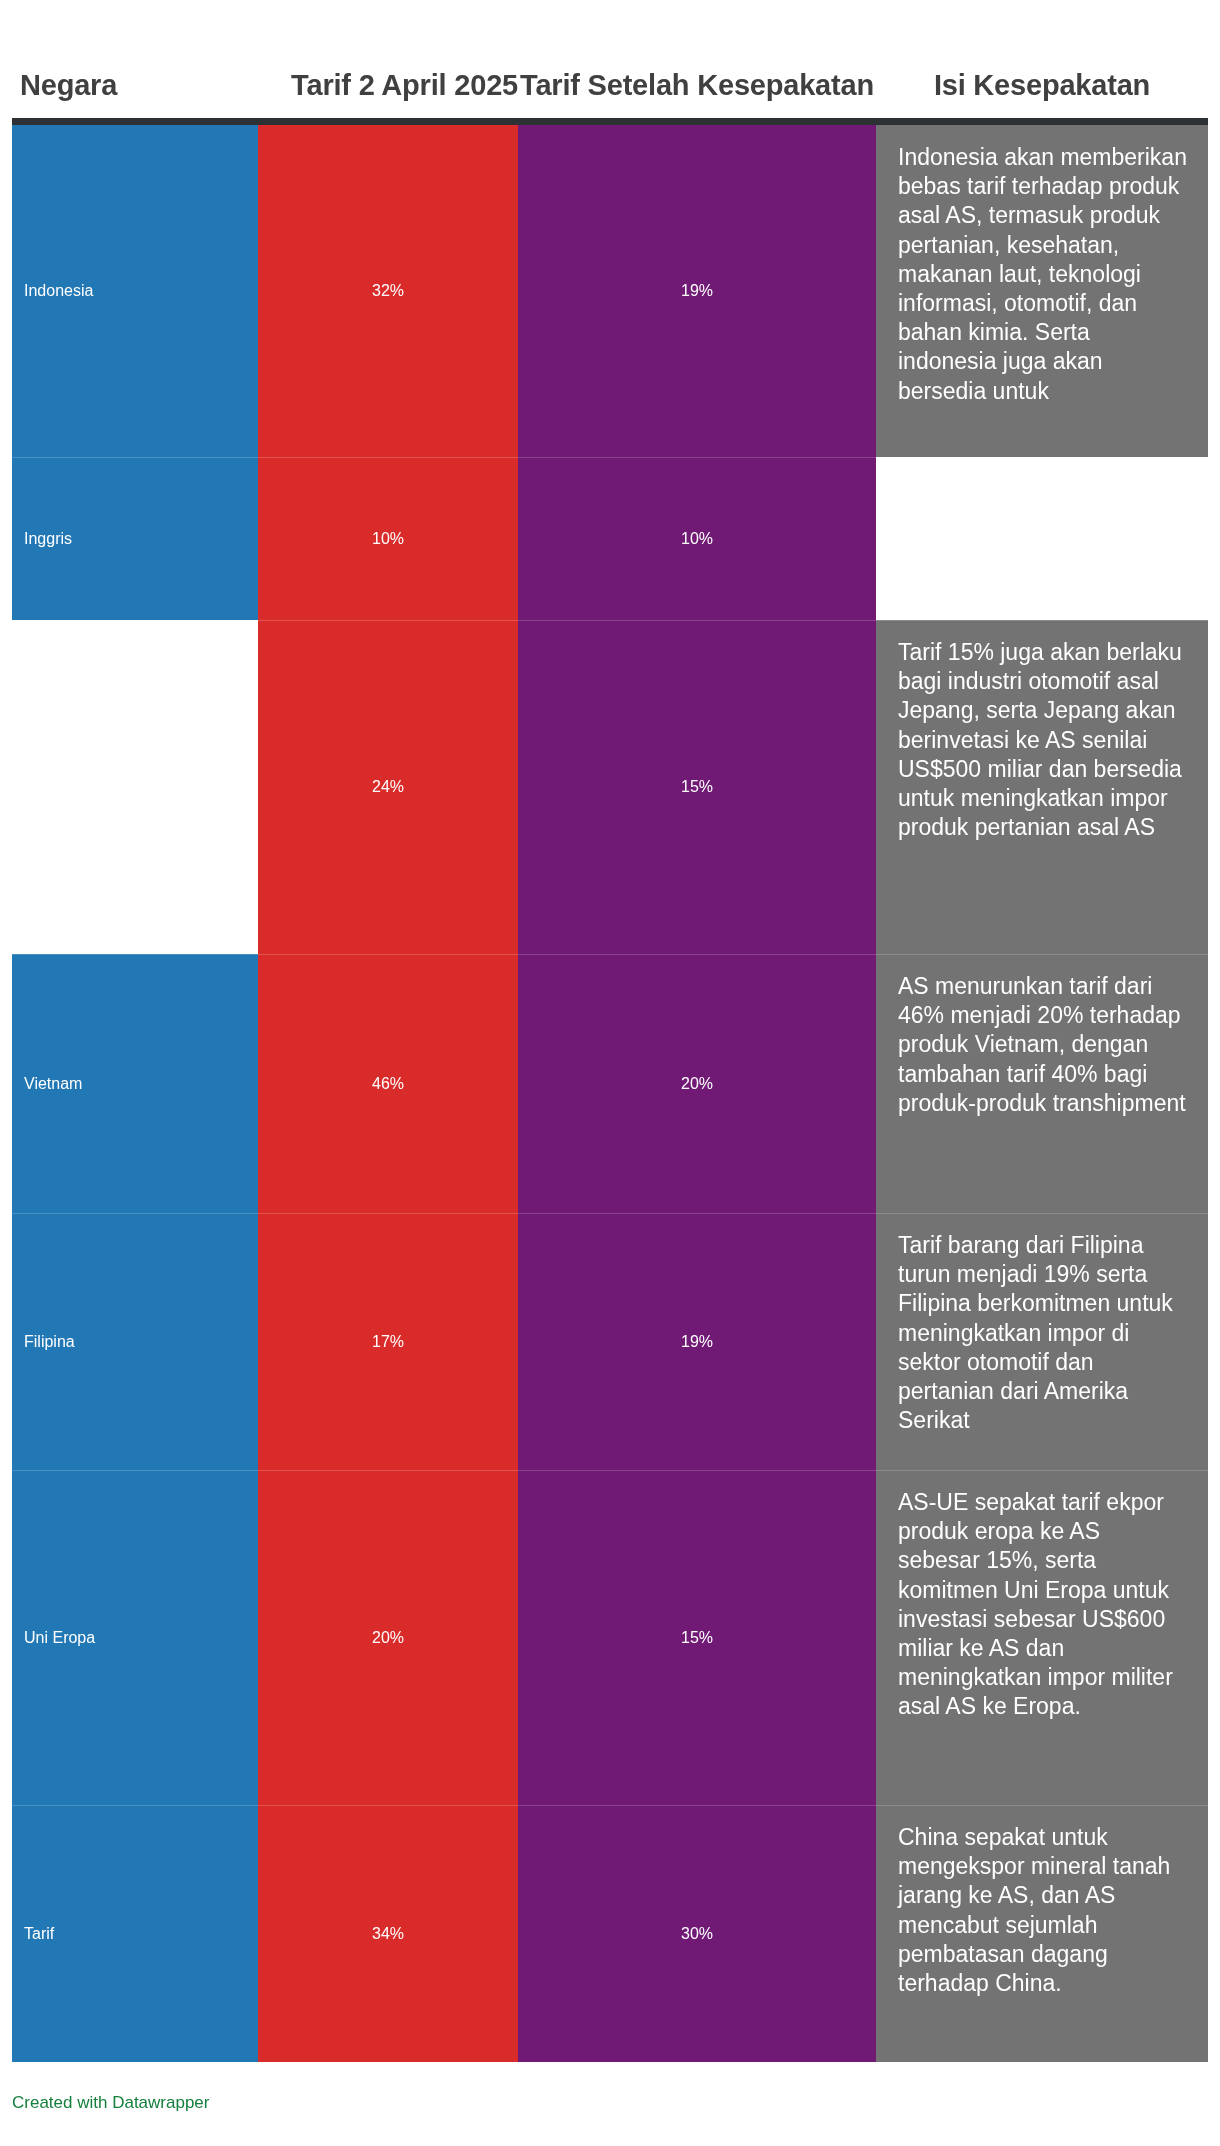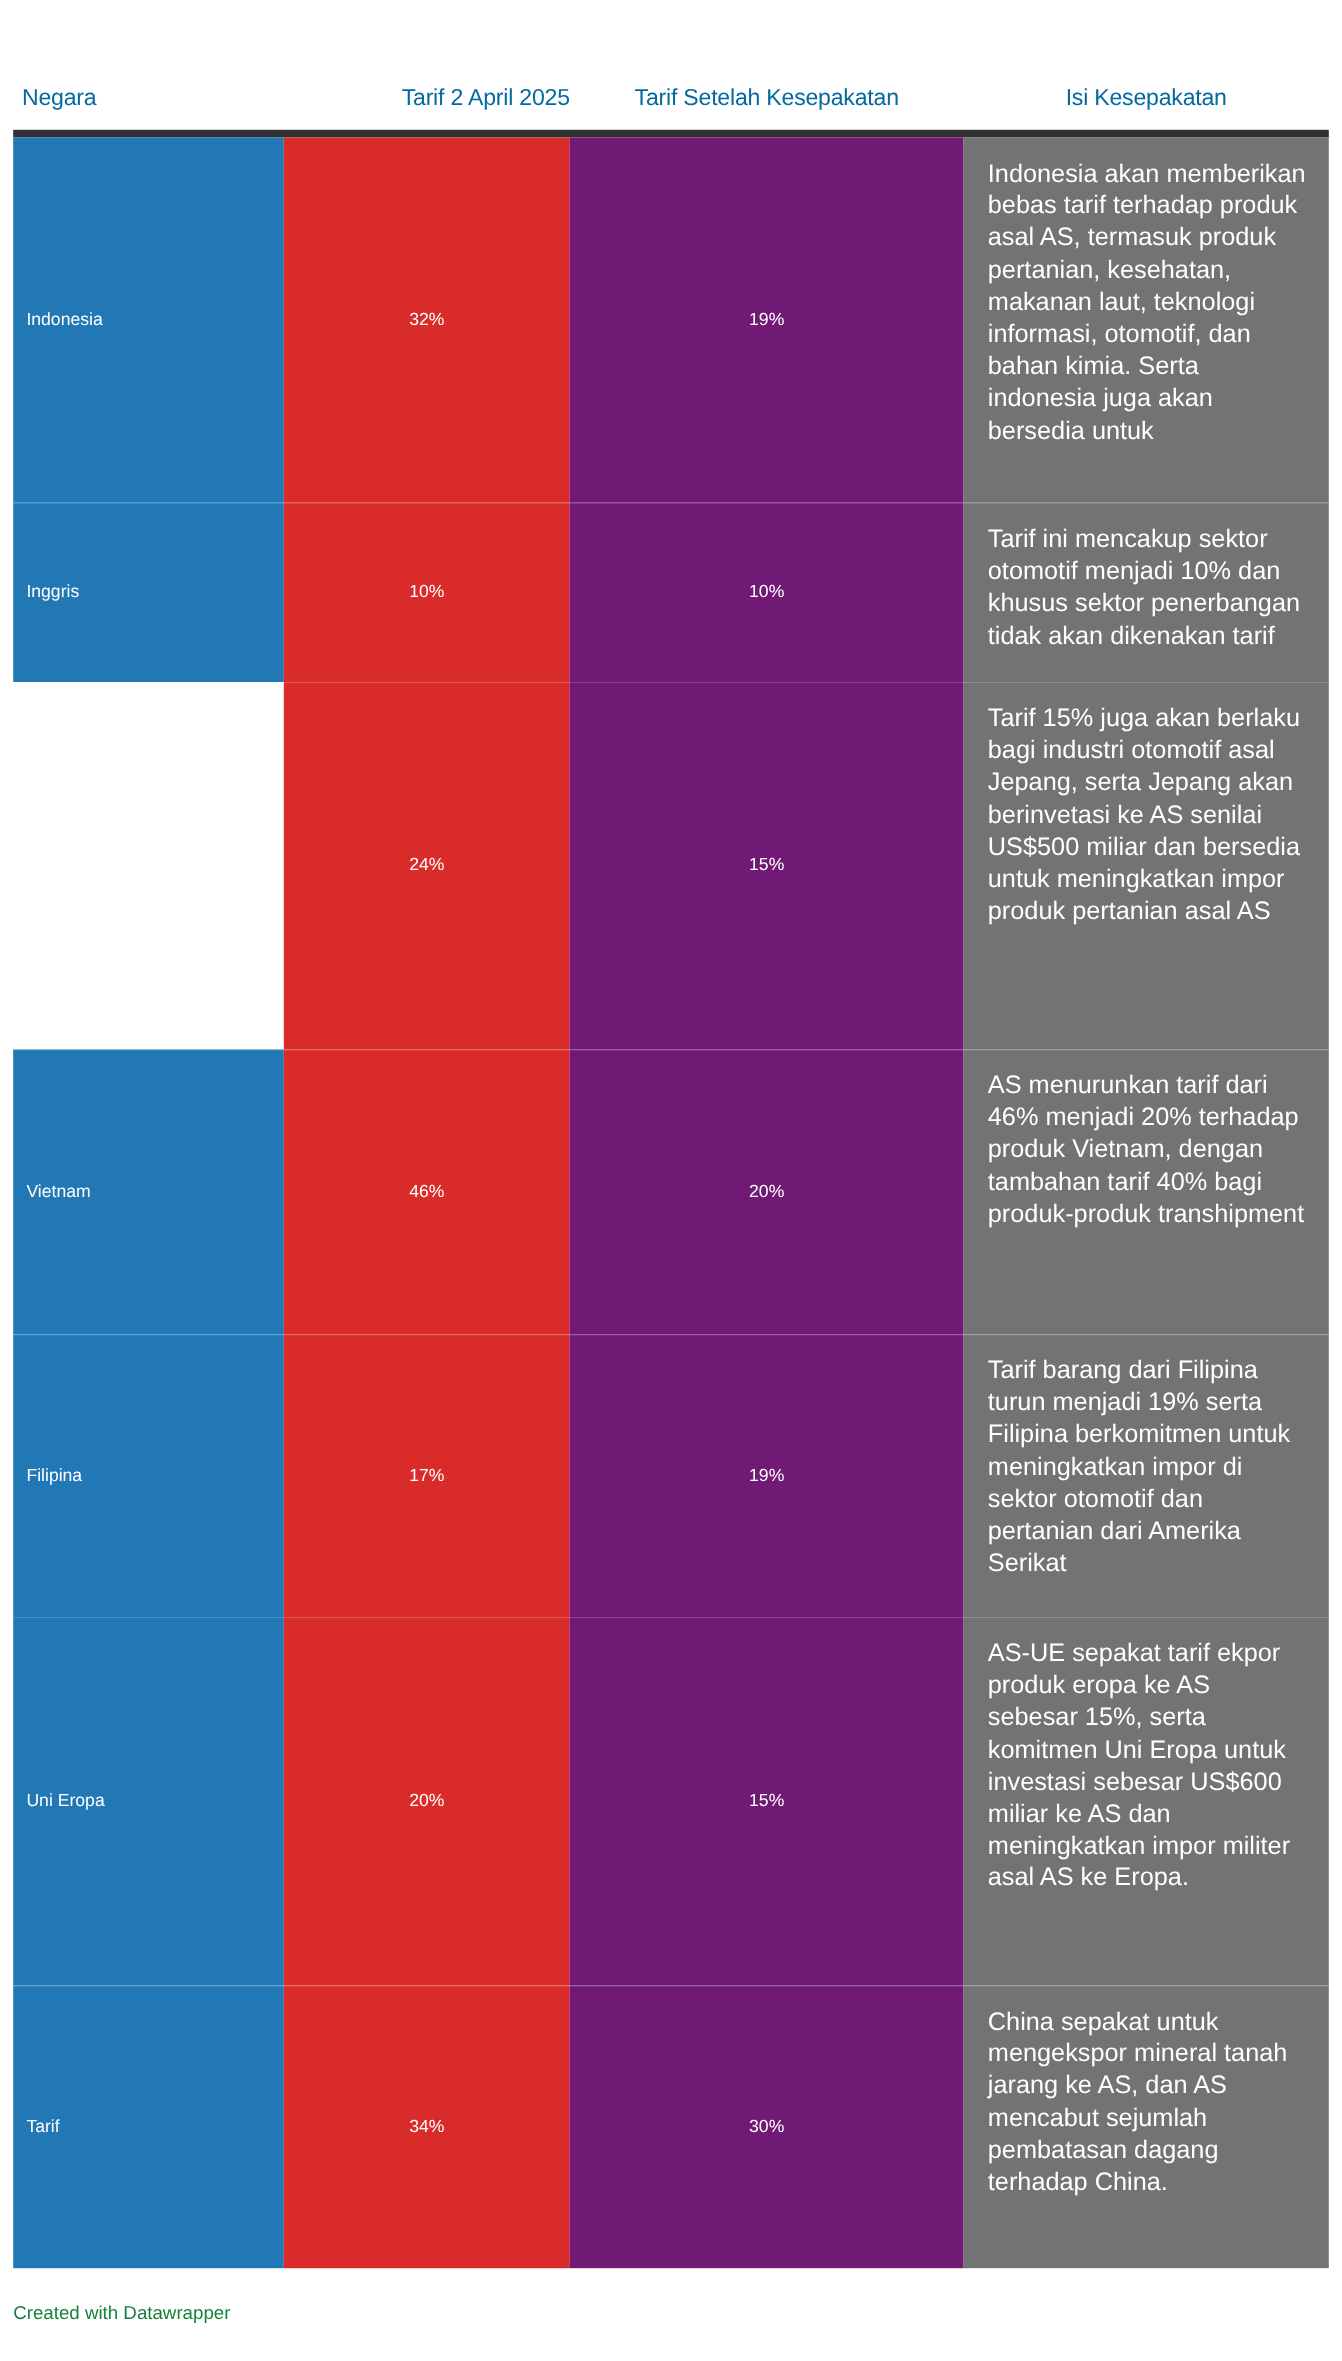--- a/index.html
+++ b/index.html
@@ -27,23 +27,23 @@
     position: absolute;
     left: 0;
     top: 0;
     width: 1220px;
     height: 118px;
     background: #ffffff;
   }
   .th {
     position: absolute;
     bottom: 16px;
-    font-size: 21px;
-    font-weight: normal;
-    color: #0369a1;
+    font-size: 29px;
+    font-weight: bold;
+    color: #404040;
     line-height: 1.18;
     letter-spacing: -0.2px;
   }
   .th-negara   { left: 20px;  width: 230px; text-align: left; }
   .th-tarif1   { left: 258px; width: 260px; text-align: right; }
   .th-tarif2   { left: 518px; width: 358px; text-align: center; }
   .th-isi      { left: 876px; width: 332px; text-align: center; }
 
   .header-rule {
     position: absolute;
@@ -153,23 +153,20 @@
         <div class="cell cell-before">32%</div>
         <div class="cell cell-after">19%</div>
         <div class="cell cell-note">
           <span class="note-text">Indonesia akan memberikan bebas tarif terhadap produk asal AS, termasuk produk pertanian, kesehatan, makanan laut, teknologi informasi, otomotif, dan bahan kimia. Serta indonesia juga akan bersedia untuk</span>
         </div>
       </div>
       <div class="trow" style="height: 163px;">
         <div class="cell cell-country">Inggris</div>
         <div class="cell cell-before">10%</div>
         <div class="cell cell-after">10%</div>
-        <div class="cell cell-note">
-          <span class="note-text">Tarif ini mencakup sektor otomotif menjadi 10% dan khusus sektor penerbangan tidak akan dikenakan tarif</span>
-        </div>
         <div class="row-sep" style="top: 0px;"></div>
       </div>
       <div class="trow" style="height: 334px;">
         <div class="cell cell-before">24%</div>
         <div class="cell cell-after">15%</div>
         <div class="cell cell-note">
           <span class="note-text">Tarif 15% juga akan berlaku bagi industri otomotif asal Jepang, serta Jepang akan berinvetasi ke AS senilai US$500 miliar dan bersedia untuk meningkatkan impor produk pertanian asal AS</span>
         </div>
         <div class="row-sep" style="top: 0px;"></div>
       </div>

